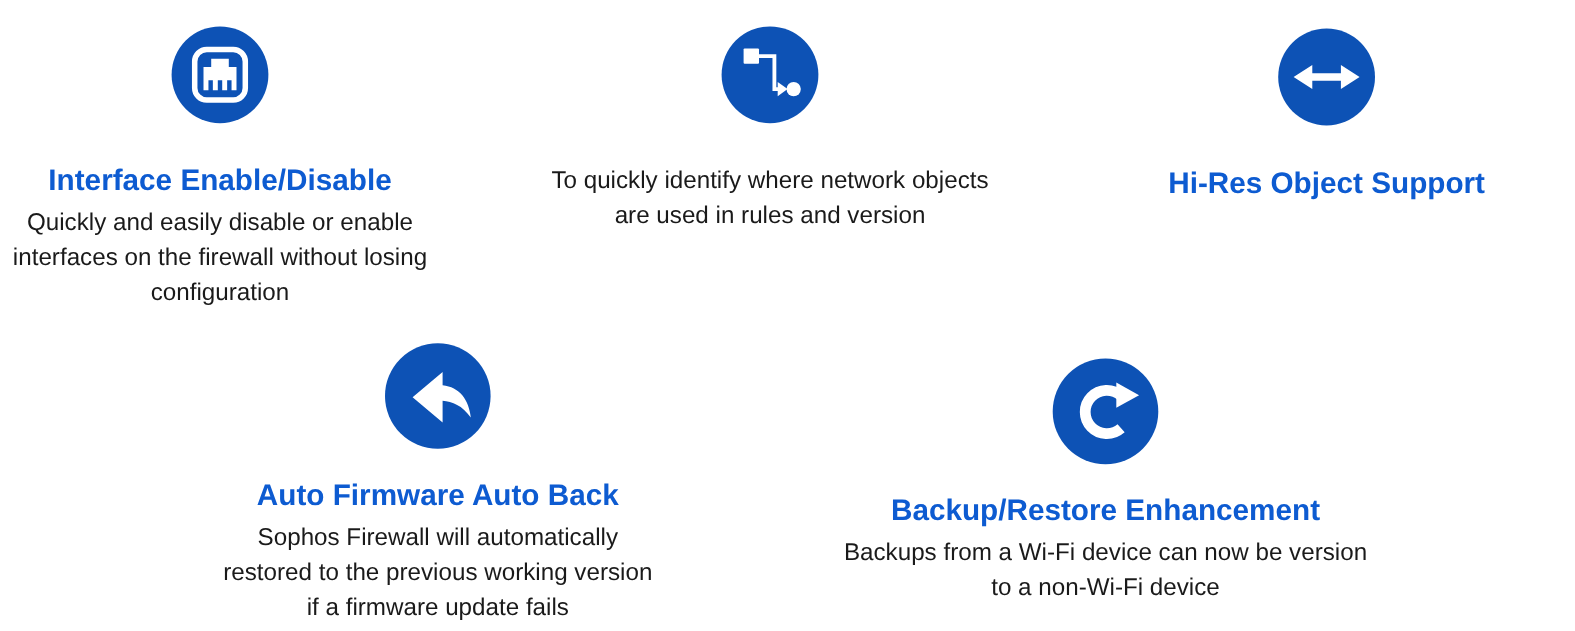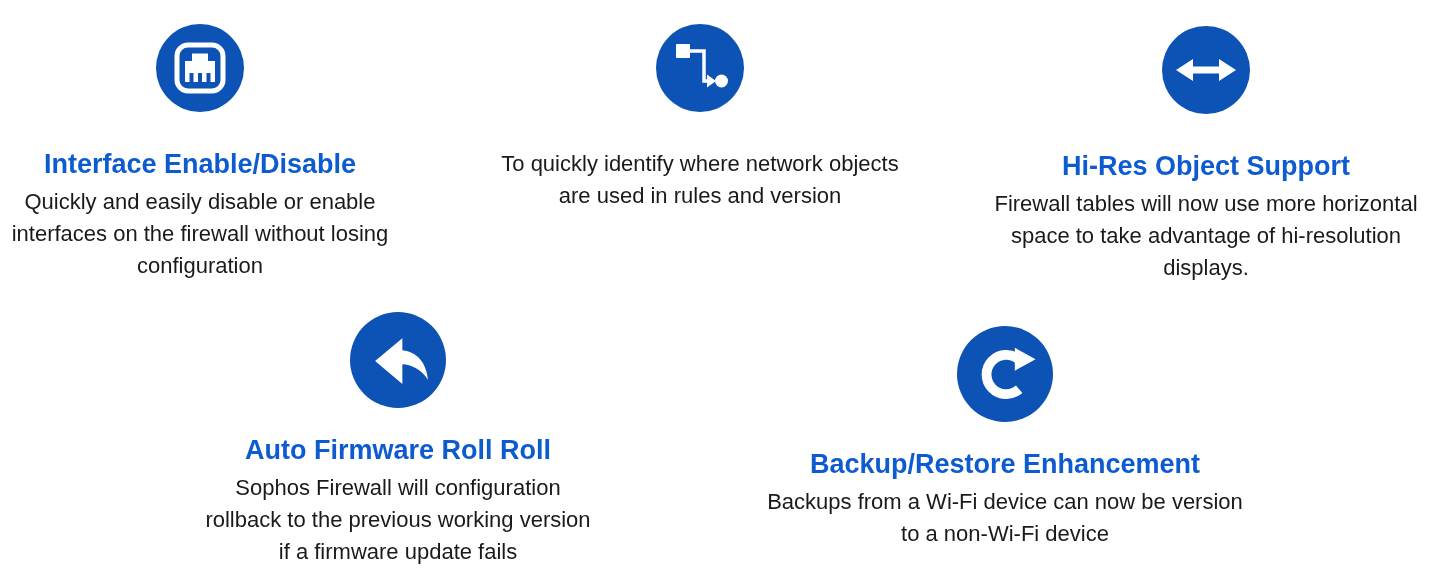--- a/index.html
+++ b/index.html
@@ -83,31 +83,30 @@
     <p>To quickly identify where network objects are used in rules and version</p>
   </section>
 
   <section class="feature" id="f3">
     <div class="icon-circle">
       <svg viewBox="0 0 88 88" aria-hidden="true">
         <path fill="#ffffff" d="M14,44 L31,33 V40.5 H57 V33 L74,44 L57,55 V47.5 H31 V55 Z"></path>
       </svg>
     </div>
     <h2>Hi-Res Object Support</h2>
-    <p>Firewall tables will now use more horizontal space to take advantage of hi-resolution displays.</p>
   </section>
 
   <section class="feature row2" id="f4">
     <div class="icon-circle">
       <svg viewBox="0 0 88 88" aria-hidden="true">
         <path fill="#ffffff" d="M23,45 L48,24 V35 C62,36.5 70,47 71.5,62 C64.5,52 56,48.5 48,48 V66 Z"></path>
       </svg>
     </div>
-    <h2>Auto Firmware Roll Roll</h2>
-    <p>Sophos Firewall will configuration rollback to the previous working version if a firmware update fails</p>
+    <h2>Auto Firmware Auto Back</h2>
+    <p>Sophos Firewall will automatically restored to the previous working version if a firmware update fails</p>
   </section>
 
   <section class="feature row2" id="f5">
     <div class="icon-circle">
       <svg viewBox="0 0 88 88" aria-hidden="true">
         <path fill="none" stroke="#ffffff" stroke-width="9" d="M57,58 A18,18 0 1 1 57,31"></path>
         <path fill="#ffffff" d="M53,20 L72,30.5 L53,41 Z"></path>
       </svg>
     </div>
     <h2>Backup/Restore Enhancement</h2>

